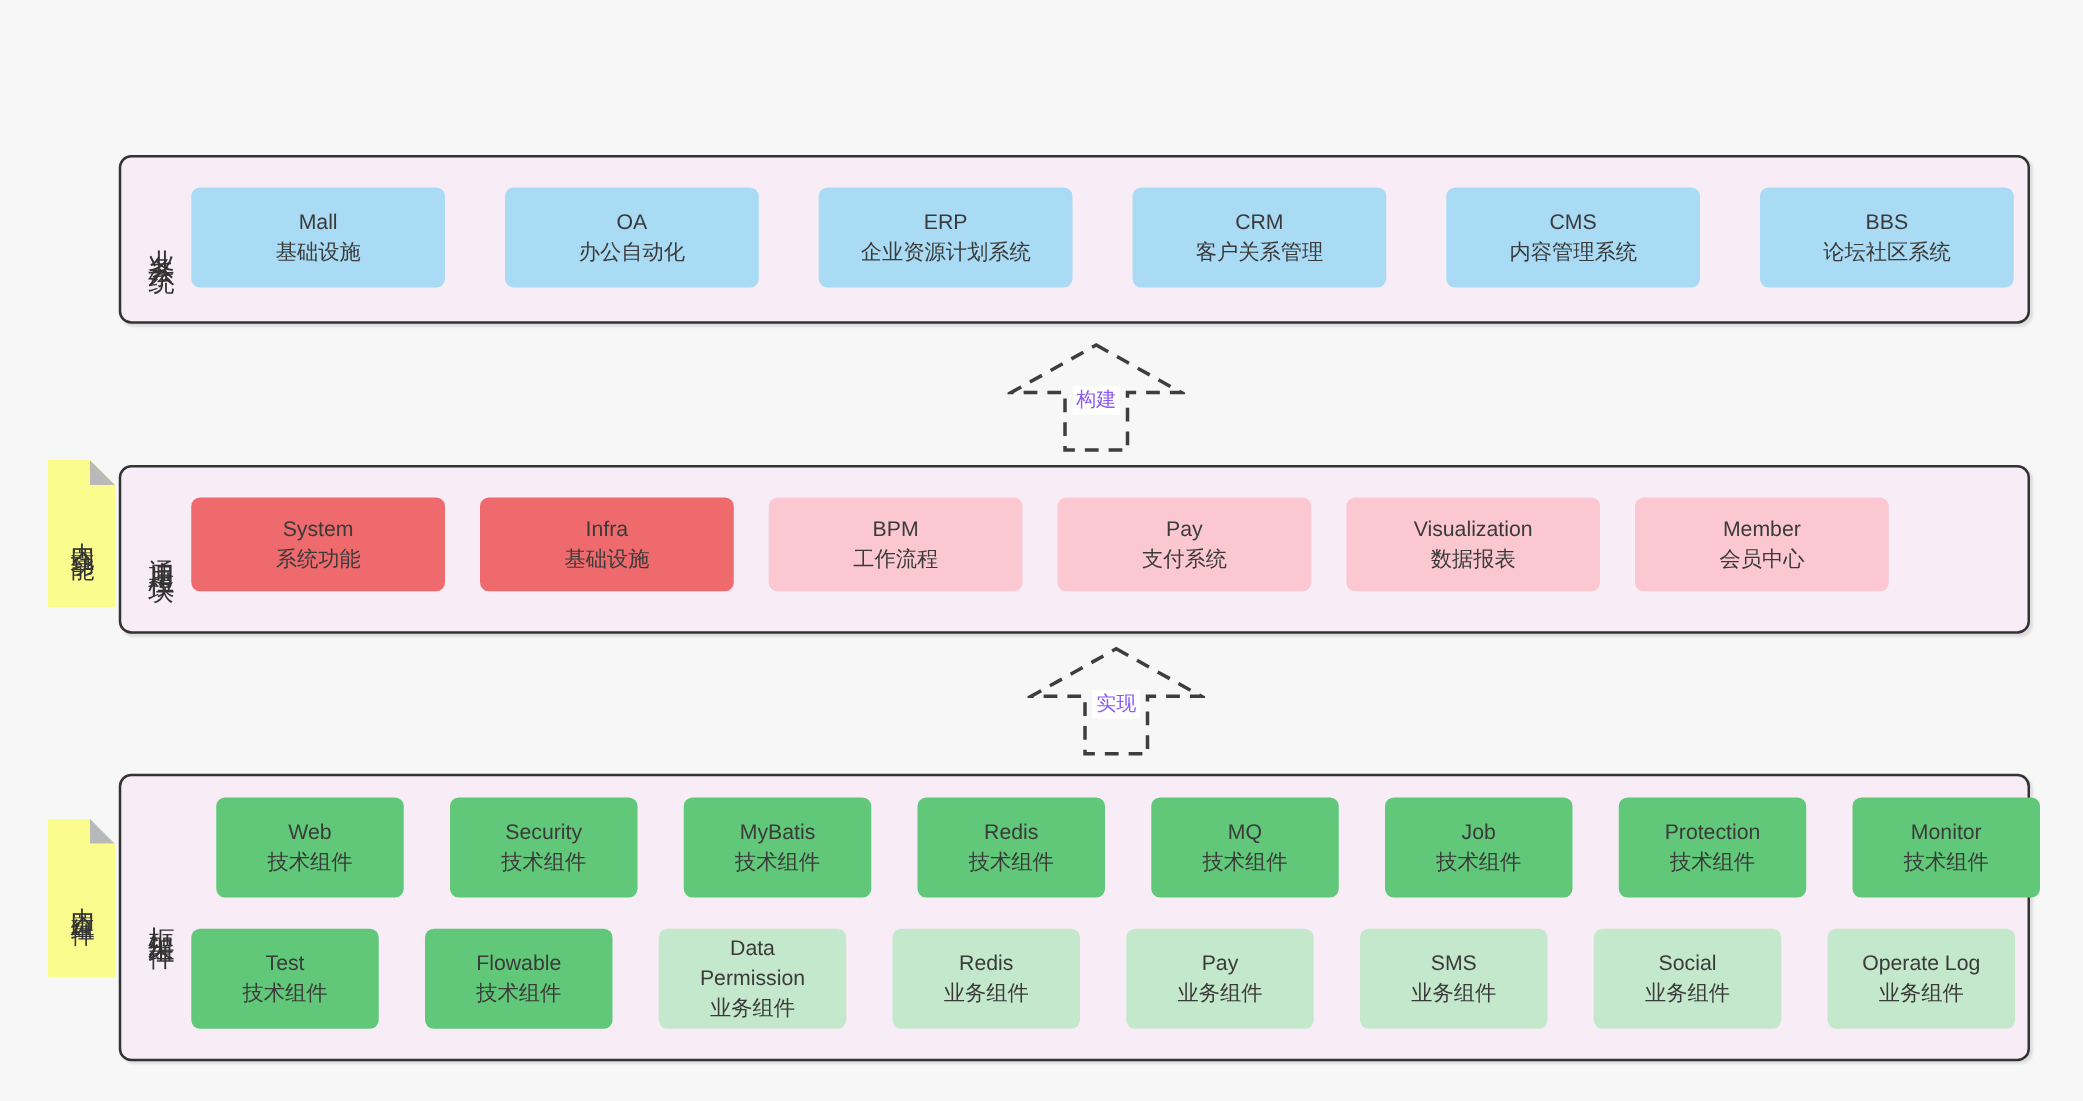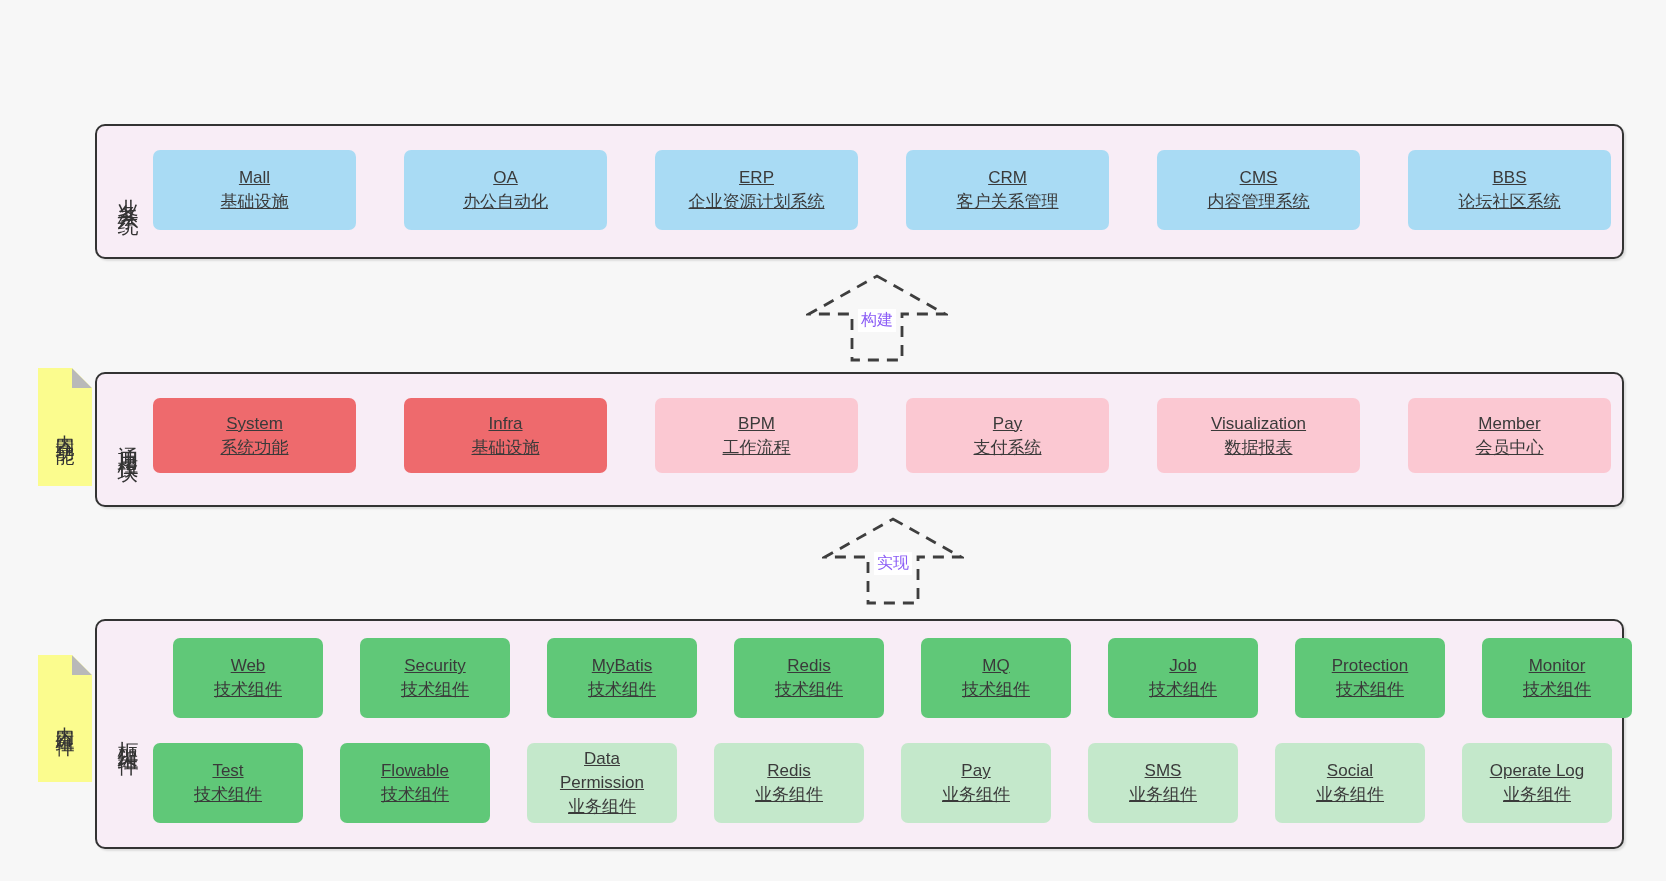--- a/index.html
+++ b/index.html
@@ -3,21 +3,21 @@
 <meta charset="utf-8">
 <style>
   html,body{margin:0;padding:0;background:#f7f7f7;font-family:"Liberation Sans","DejaVu Sans",sans-serif;}
   .canvas{position:relative;width:1666px;height:881px;background:#f7f7f7;overflow:hidden;color:#3a3a3a;}
 
   
   .panel{position:absolute;left:95px;width:1525px;background:#f8edf6;border:2px solid #333;
          border-radius:10px;box-shadow:2px 2px 2px rgba(0,0,0,0.10);}
   .vlabel{position:absolute;left:10px;top:0;bottom:0;width:42px;display:flex;align-items:center;justify-content:center;
           writing-mode:vertical-rl;text-orientation:upright;font-size:21px;letter-spacing:5px;color:#333;}
-  .boxes{position:absolute;display:flex;text-decoration:underline;}
+  .boxes{position:absolute;display:flex;}
 
   
   .box{display:flex;flex-direction:column;align-items:center;justify-content:center;
        border-radius:7px;text-align:center;font-size:17px;line-height:24px;}
   .box-name{white-space:pre-line;}
   .blue{background:#a9dbf4;}
   .red{background:#ee6a6d;}
   .pink{background:#fbc8d2;}
   .green{background:#60c878;}
   .lightgreen{background:#c4e8cb;}
@@ -86,21 +86,21 @@
 
   <div class="arrow" style="left:806px;top:273px;">
     <svg width="142" height="90" viewBox="0 0 142 90">
       <path d="M71,3 L139,41 L96,41 L96,87 L46,87 L46,41 L3,41 Z" fill="none" stroke="#3e3e3e" stroke-width="2.8" stroke-dasharray="11 8"></path>
     </svg>
     <span class="arrow-label">构建</span>
   </div>
 
   <section class="panel" style="top:372px;height:131px;">
     <div class="vlabel">通用模块</div>
-    <div class="boxes" style="left:56px;top:24px;gap:48px;align-items:center;">
+    <div class="boxes" style="left:56px;top:24px;gap:28px;align-items:center;">
       <div class="box red w203 h75">
         <div class="box-name">System</div>
         <div class="box-sub">系统功能</div>
       </div>
       <div class="box red w203 h75">
         <div class="box-name">Infra</div>
         <div class="box-sub">基础设施</div>
       </div>
       <div class="box pink w203 h75">
         <div class="box-name">BPM</div>

